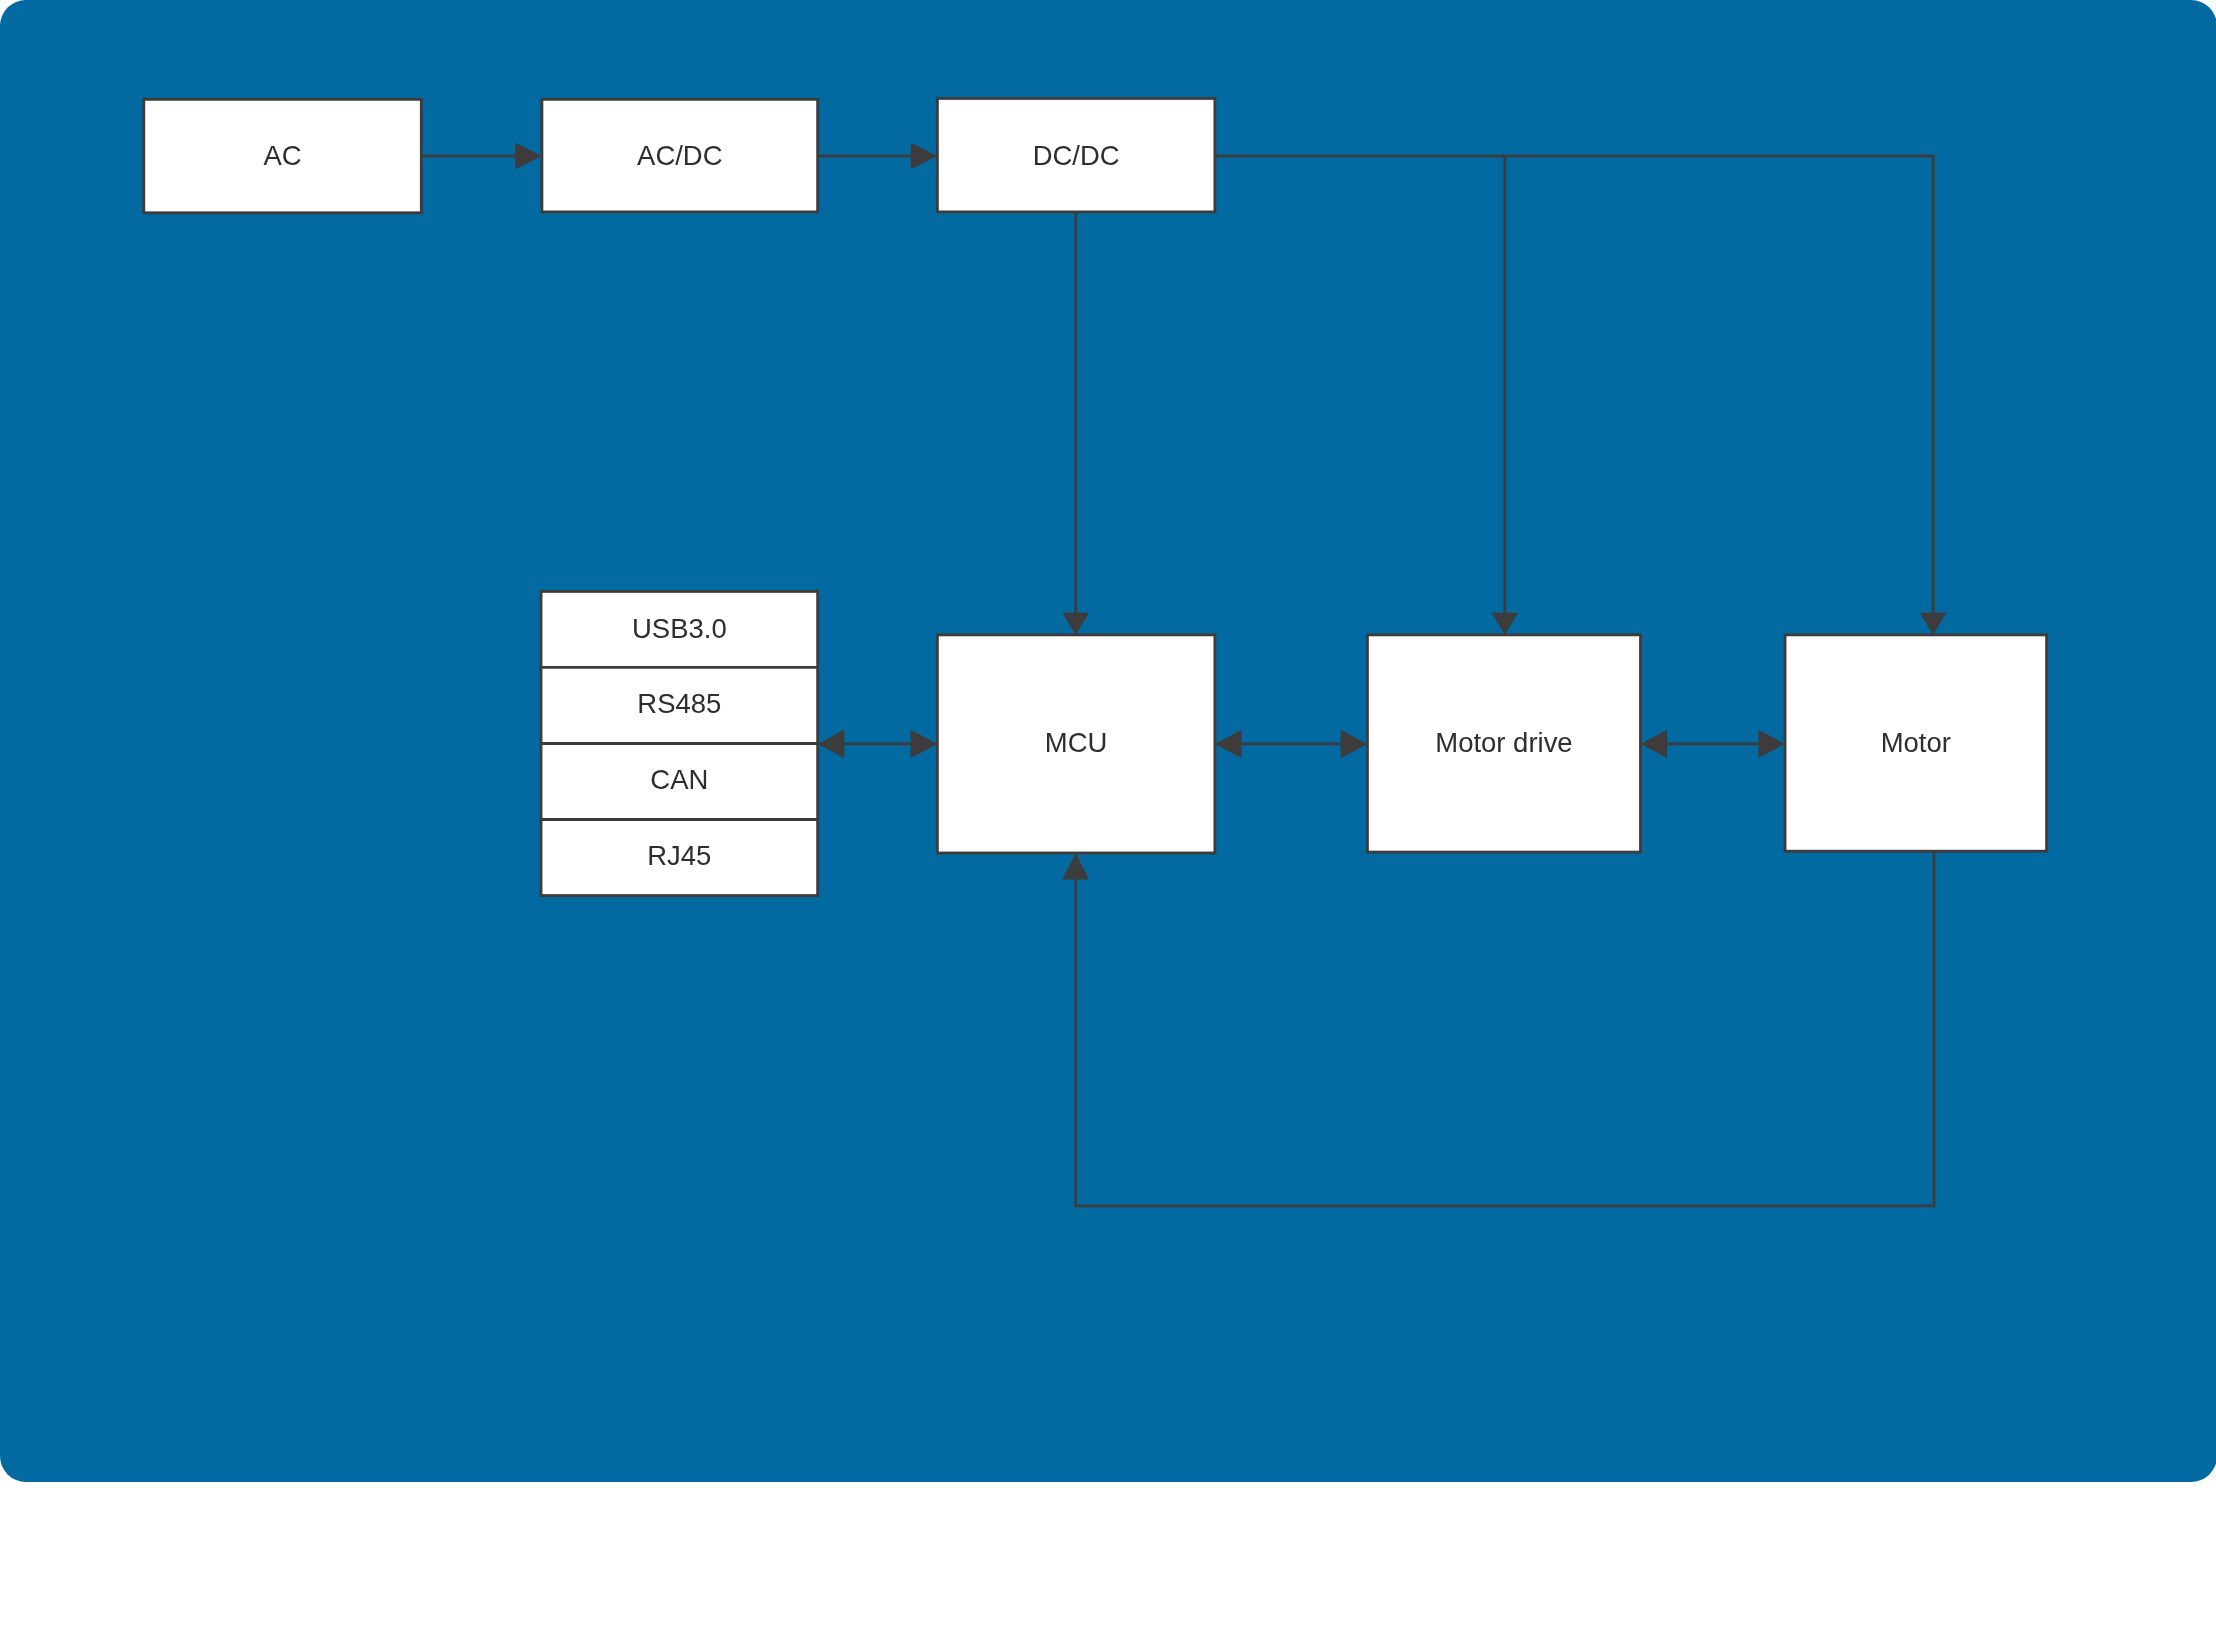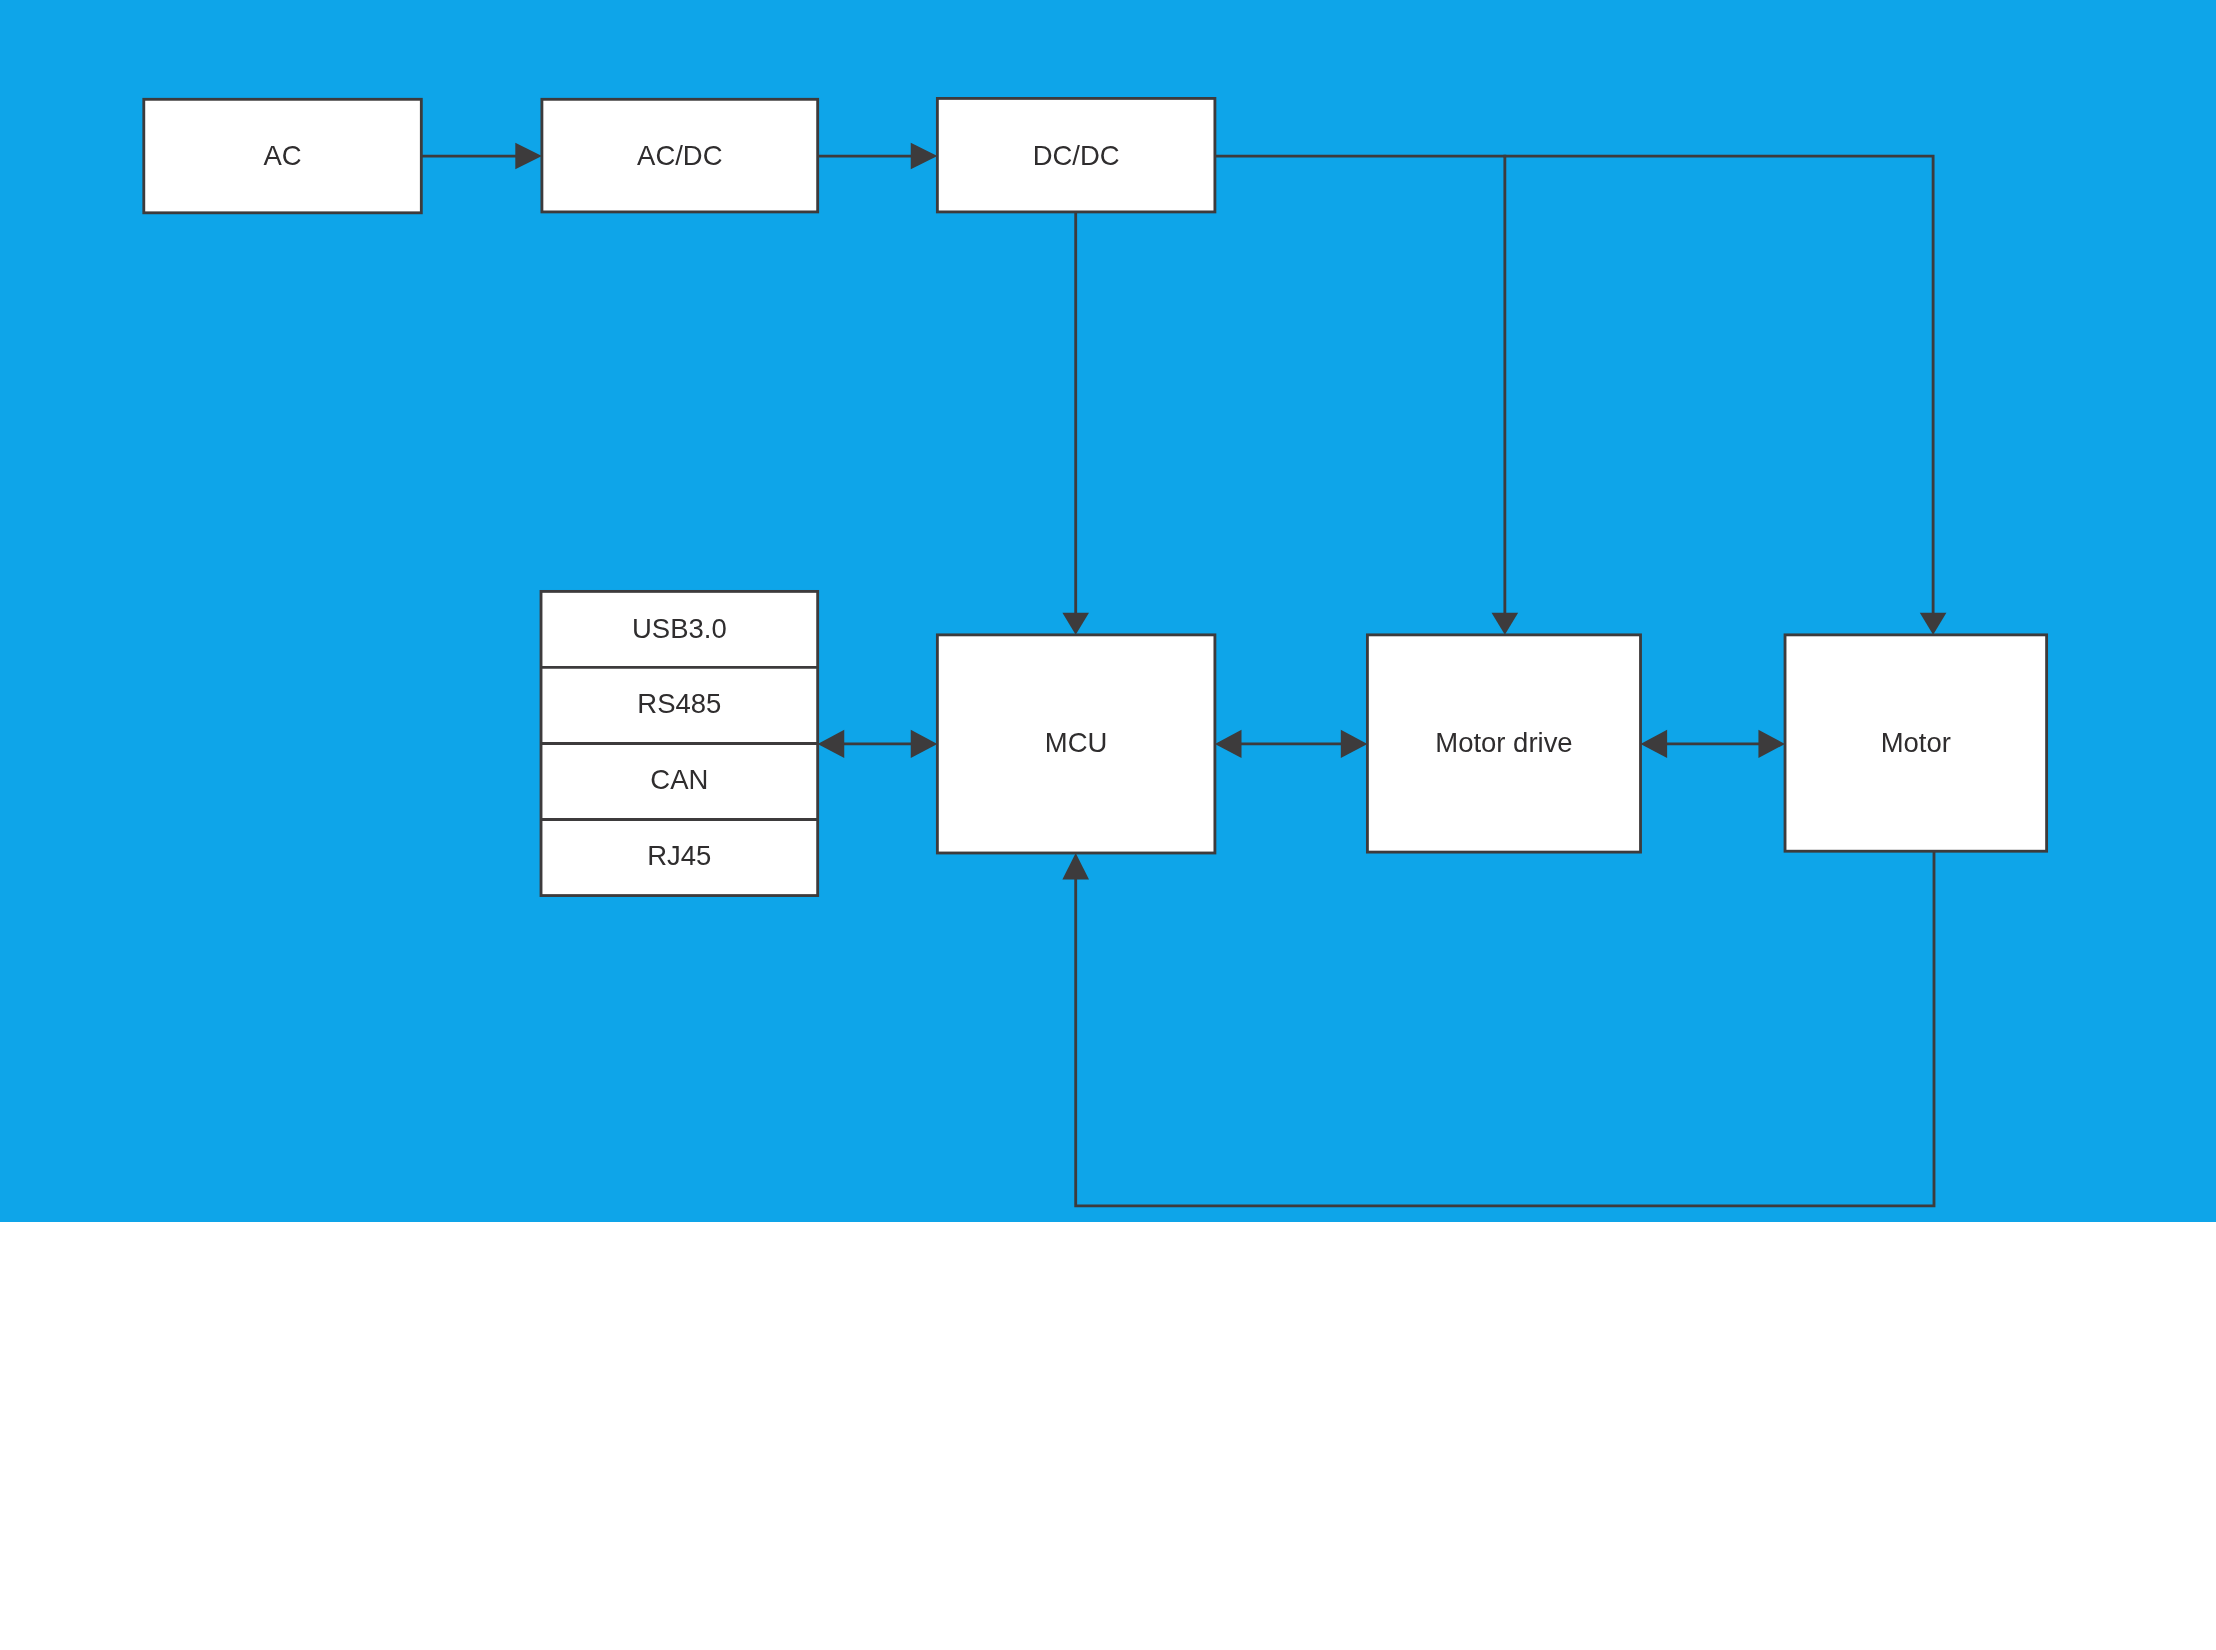--- a/index.html
+++ b/index.html
@@ -7,23 +7,24 @@
     margin: 0;
     padding: 0;
     background: #ffffff;
   }
   body {
     font-family: "Liberation Sans", "DejaVu Sans", sans-serif;
   }
   #canvas {
     position: relative;
     width: 2217px;
-    height: 1222px;
-    background: #0ea5e9;
+    height: 1482px;
+    background: #0369a1;
     overflow: hidden;
+    border-radius: 26px;
   }
   #diagram-svg {
     position: absolute;
     top: 0;
     left: 0;
     width: 2217px;
     height: 1651px;
   }
   .blk-rect {
     fill: #ffffff;

